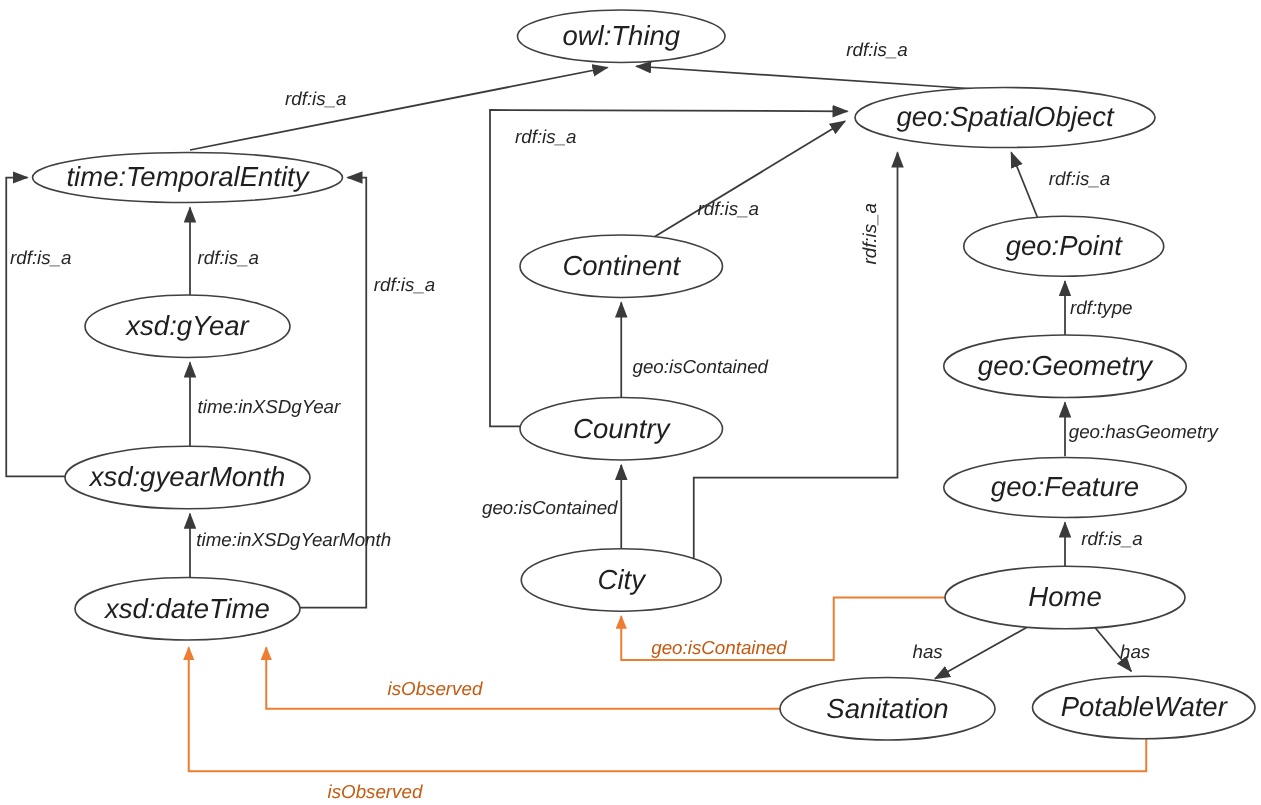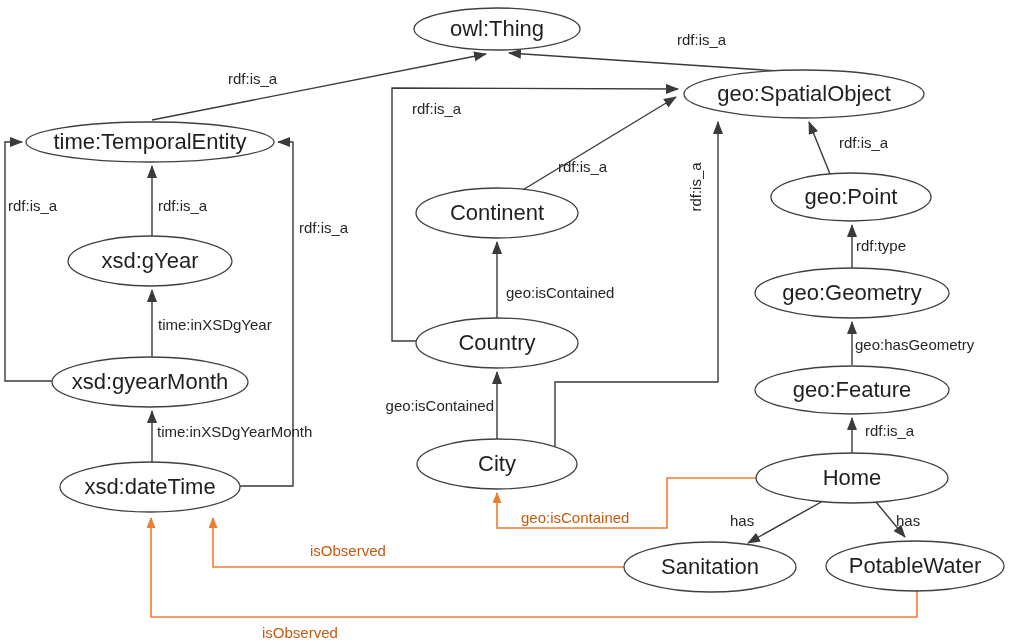--- a/index.html
+++ b/index.html
@@ -5,21 +5,21 @@
   :root{
     --edge-color:#3a3a3a;
     --node-stroke:#404040;
     --node-fill:#ffffff;
     --text-color:#1f1f1f;
     --orange-edge:#ED7D31;
     --orange-text:#C55A11;
     --bg:#ffffff;
   }
   html,body{margin:0;padding:0;background:var(--bg);}
-  .canvas{width:1003px;height:644px;position:relative;background:var(--bg);}
+  .canvas{width:1003px;height:644px;position:relative;background:var(--bg);font-style:italic;}
   svg{display:block;font-family:"Liberation Sans", sans-serif;}
   .edge{fill:none;stroke:var(--edge-color);stroke-width:1.4;}
   .edge-orange{fill:none;stroke:var(--orange-edge);stroke-width:1.6;}
   .node-shape{fill:var(--node-fill);stroke:var(--node-stroke);stroke-width:1.3;}
   .node-label{fill:var(--text-color);font-size:22px;text-anchor:middle;}
   .edge-label{fill:#262626;font-size:15px;}
   .edge-label-orange{fill:var(--orange-text);font-size:15px;}
   .arrow-b{fill:var(--edge-color);}
   .arrow-o{fill:var(--orange-edge);}
 </style>

